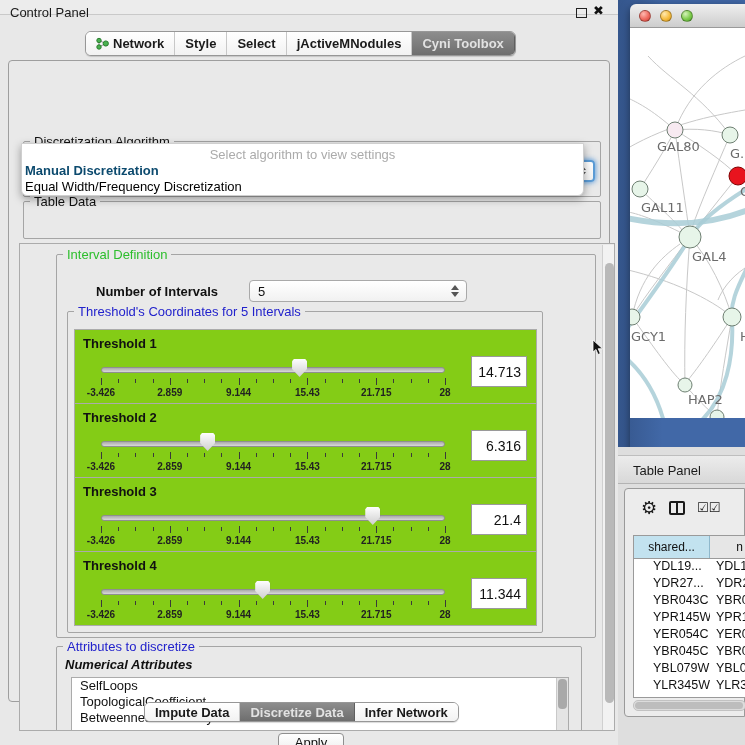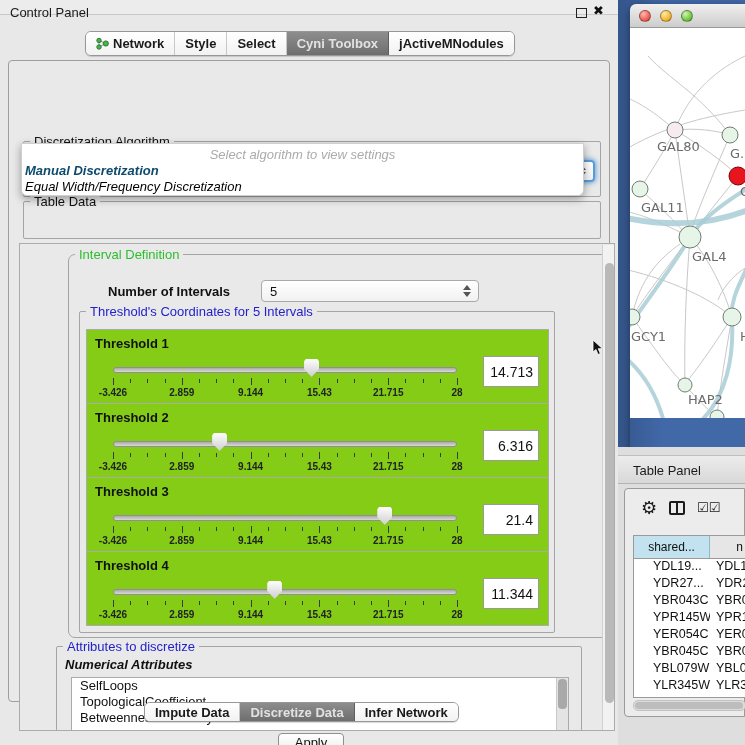--- a/index.html
+++ b/index.html
@@ -33,21 +33,21 @@
 
   
   .combo { position:absolute; background:linear-gradient(#FFFFFF,#F1F1F1); border:1px solid #A9A9A9; border-radius:4px; display:flex; align-items:center; padding-left:8px; font-size:13px; color:#111; }
   .spin { position:absolute; right:7px; top:50%; transform:translateY(-50%); width:8px; height:12px; }
   .spin::before, .spin::after { content:""; position:absolute; left:0; border-left:4px solid transparent; border-right:4px solid transparent; }
   .spin::before { top:0; border-bottom:5px solid #555; }
   .spin::after { bottom:0; border-top:5px solid #555; }
   #algo-combo { left:20px; top:99px; width:566px; height:22px; border:2px solid #5B9BD5; box-shadow:0 0 5px 1px rgba(90,155,220,.9); }
 
   
-  #algo-popup { left:12px; top:82px; width:563px; height:53px; background:#FFFFFF; border:1px solid #CFCFCF; border-radius:0 0 6px 6px; box-shadow:0 3px 8px rgba(0,0,0,.35); z-index:50;font-style:italic; }
+  #algo-popup { left:12px; top:82px; width:563px; height:53px; background:#FFFFFF; border:1px solid #CFCFCF; border-radius:0 0 6px 6px; box-shadow:0 3px 8px rgba(0,0,0,.35); z-index:50; }
   #algo-popup .hint { position:absolute; top:3px; left:0; right:0; text-align:center; color:#ABABAB; font-size:13px; }
   #algo-popup .item1 { position:absolute; top:19px; left:3px; font-weight:bold; color:#0c4a6e; font-size:13px; }
   #algo-popup .item2 { position:absolute; top:35px; left:3px; color:#000; font-size:13px; }
 
   
   #scroll-area { left:10px; top:182px; width:596px; height:488px; border:1px solid #ABABAB; background:#E9E9E9; overflow:hidden; }
   #v-scrollbar { left:582px; top:1px; width:13px; height:485px; background:#F2F2F2; border-left:1px solid #D0D0D0; }
   #v-scrollbar .thumb { position:absolute; left:2px; top:18px; width:9px; height:440px; background:#B9B9B9; border-radius:5px; }
 
   
@@ -122,25 +122,25 @@
           <circle cx="9.8" cy="6.5" r="2.6" fill="#49B14F" stroke="#2c7d31"></circle>
         </svg>
         <span>Network</span>
       </div>
       <div class="tab">
         <span>Style</span>
       </div>
       <div class="tab">
         <span>Select</span>
       </div>
+      <div class="tab">
+        <span>jActiveMNodules</span>
+      </div>
       <div class="tab sel">
         <span>Cyni Toolbox</span>
-      </div>
-      <div class="tab">
-        <span>jActiveMNodules</span>
       </div>
     </div>
 
   <div id="outer-panel" class="abs">
 
     <div class="groupbox" style="left:14px; top:80px; width:578px; height:56px;">
       <span class="grouptitle">Discretization Algorithm</span>
     </div>
     <div id="algo-combo" class="combo abs">
         <span class="spin"></span>
@@ -151,21 +151,21 @@
       <div class="item1">Manual Discretization</div>
       <div class="item2">Equal Width/Frequency Discretization</div>
     </div>
 
     <div class="groupbox" style="left:14px; top:140px; width:578px; height:38px;">
       <span class="grouptitle">Table Data</span>
     </div>
 
     <div id="scroll-area" class="abs">
 
-      <div class="groupbox" style="left:48px; top:10px; width:540px; height:384px;border-radius:7px;">
+      <div class="groupbox" style="left:36px; top:10px; width:540px; height:384px;">
         <span class="grouptitle gt-green">Interval Definition</span>
 
         <span class="abs" style="left:39px; top:29px; font-weight:bold;">Number of Intervals</span>
         <div class="combo" style="left:192px; top:25px; width:218px; height:22px;">
           <span>5</span>
           <span class="spin"></span>
         </div>
 
         <div class="groupbox" style="left:10px; top:56px; width:476px; height:322px;">
           <span class="grouptitle gt-blue">Threshold's Coordinates for 5 Intervals</span>

